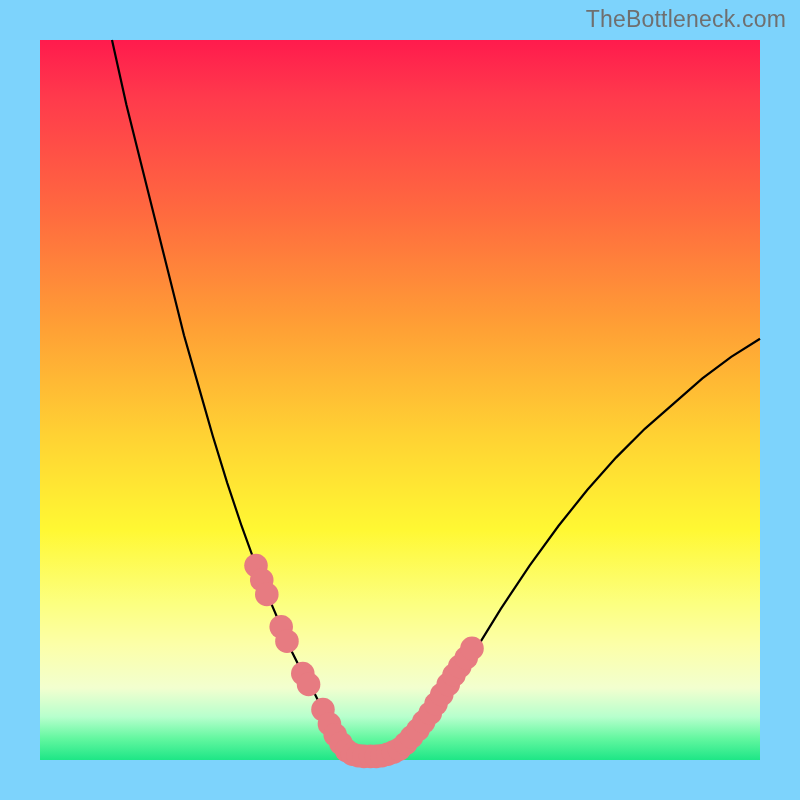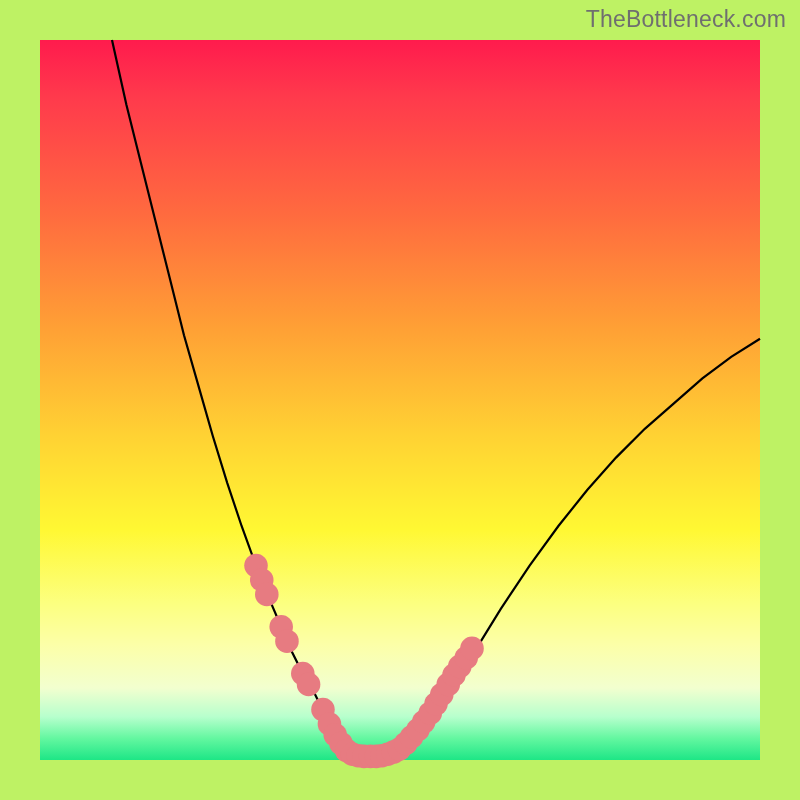--- a/index.html
+++ b/index.html
@@ -8,21 +8,21 @@
     width: 800px;
     height: 800px;
     background: #000;
     font-family: Arial, Helvetica, sans-serif;
     overflow: hidden;
   }
   .outer {
     position: relative;
     width: 800px;
     height: 800px;
-    background: #bef264;
+    background: #7dd3fc;
   }
   .plot {
     position: absolute;
     left: 40px;
     top: 40px;
     width: 720px;
     height: 720px;
     
     background: linear-gradient(
       to bottom,

